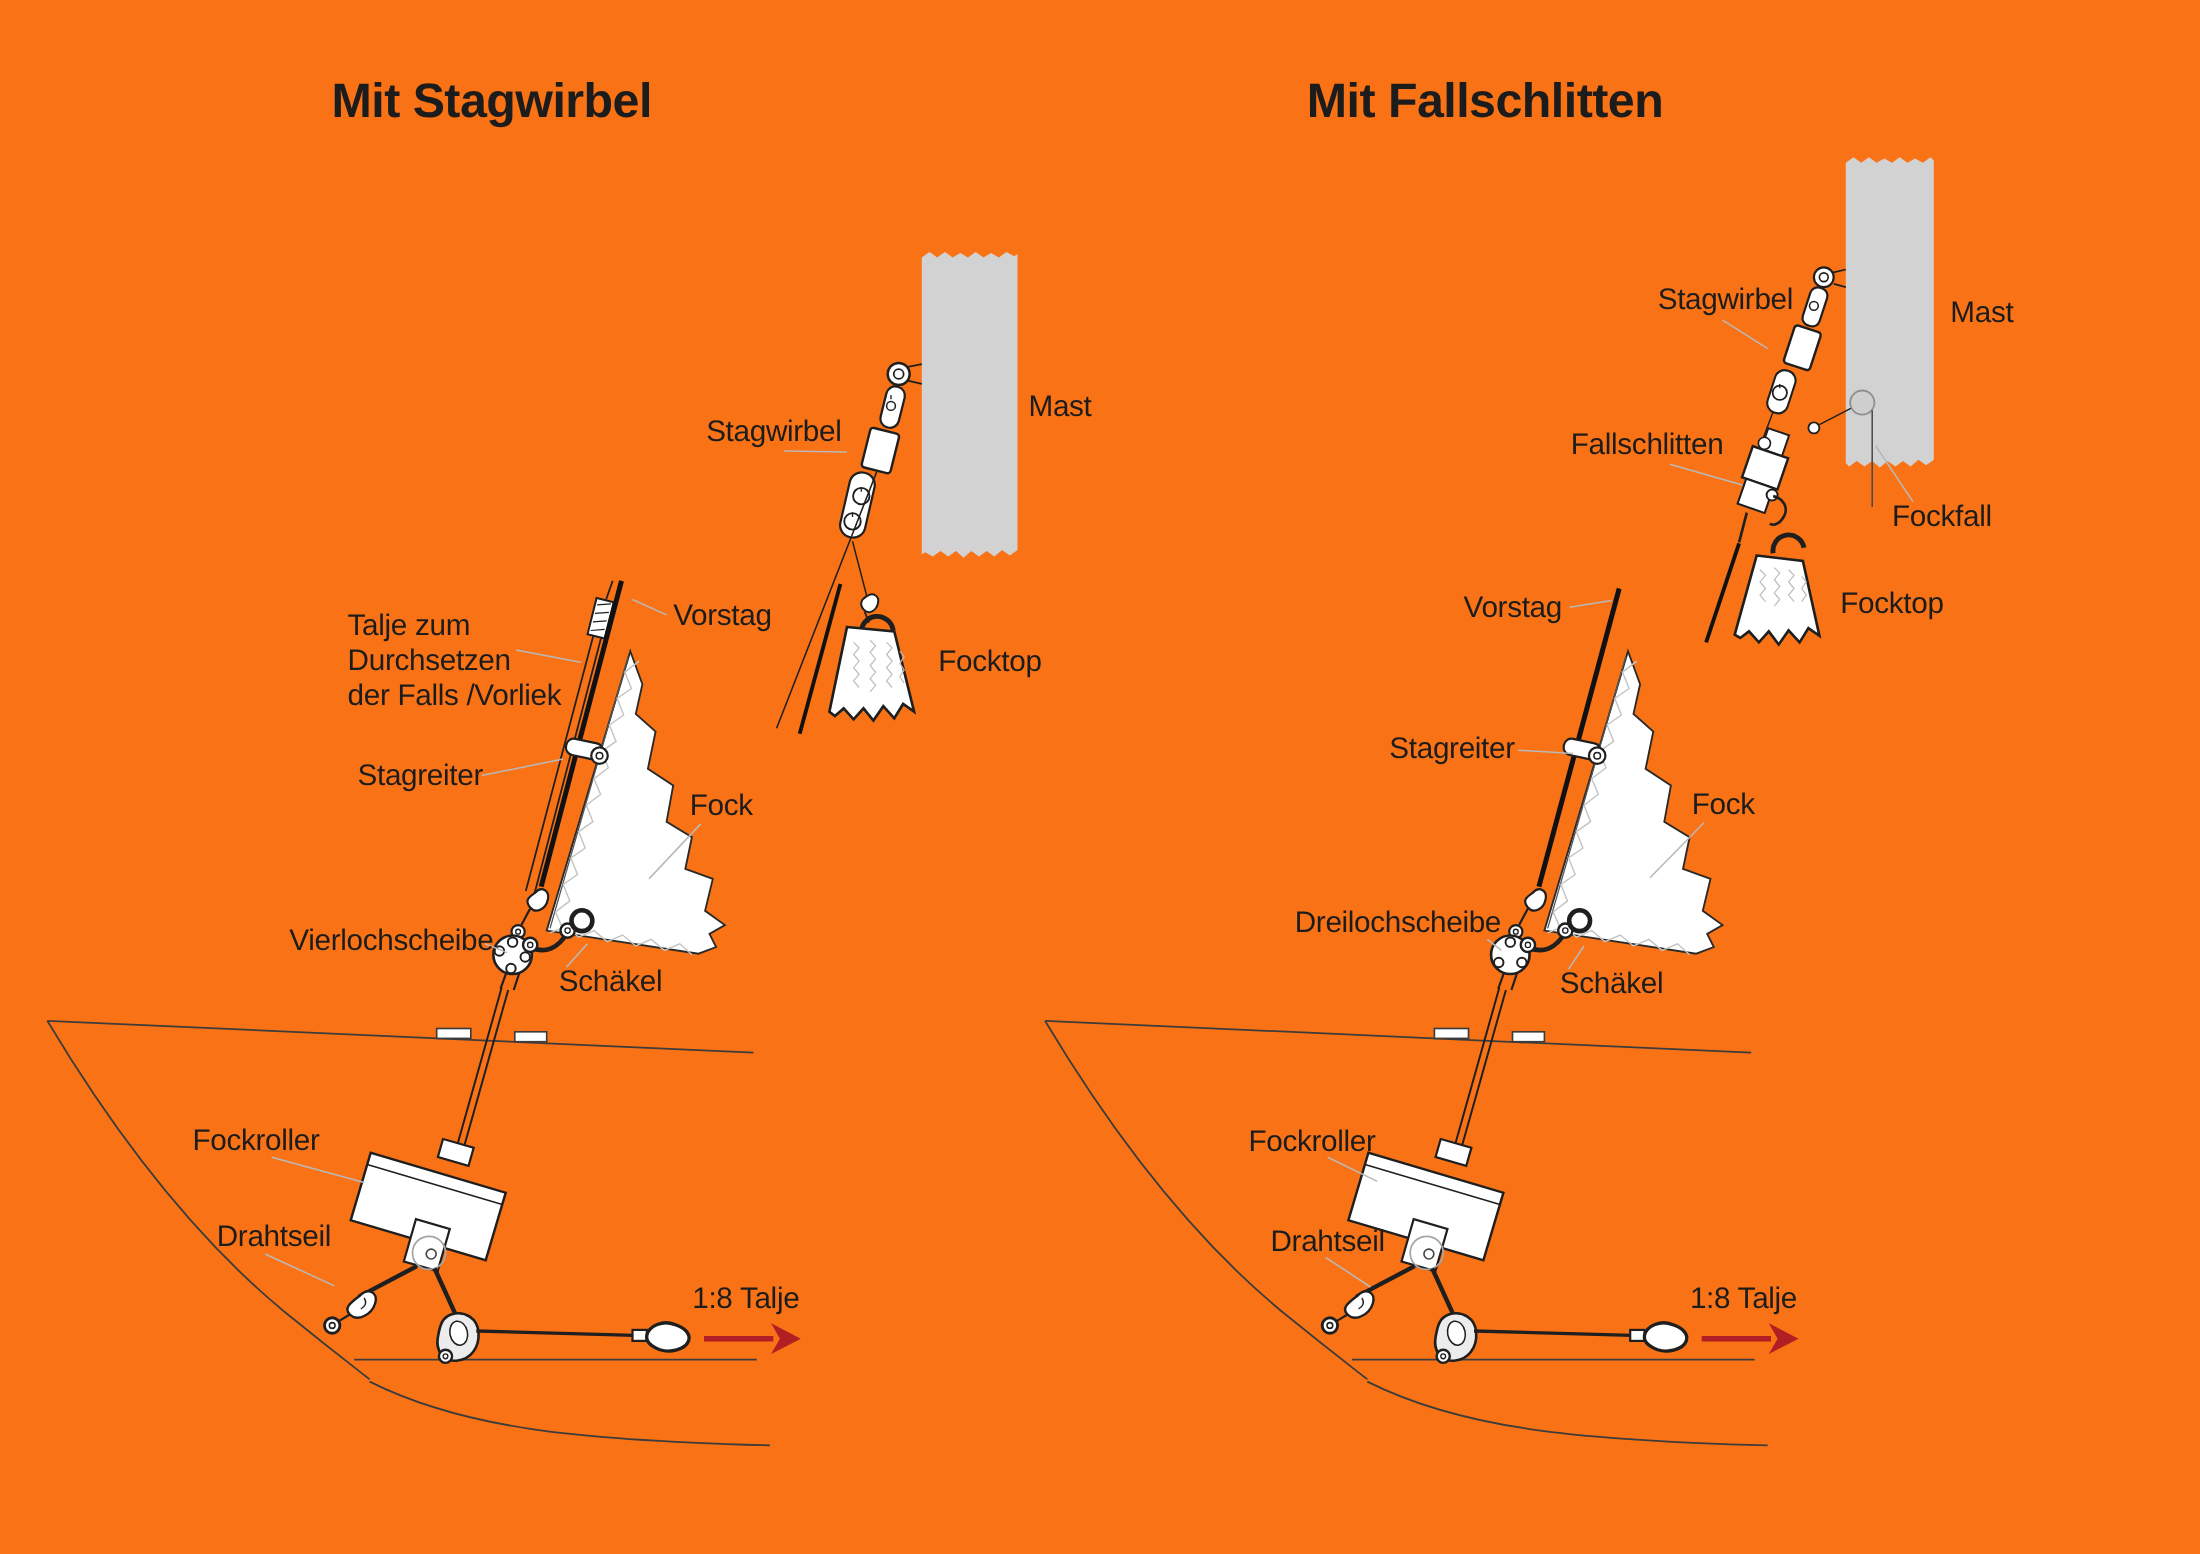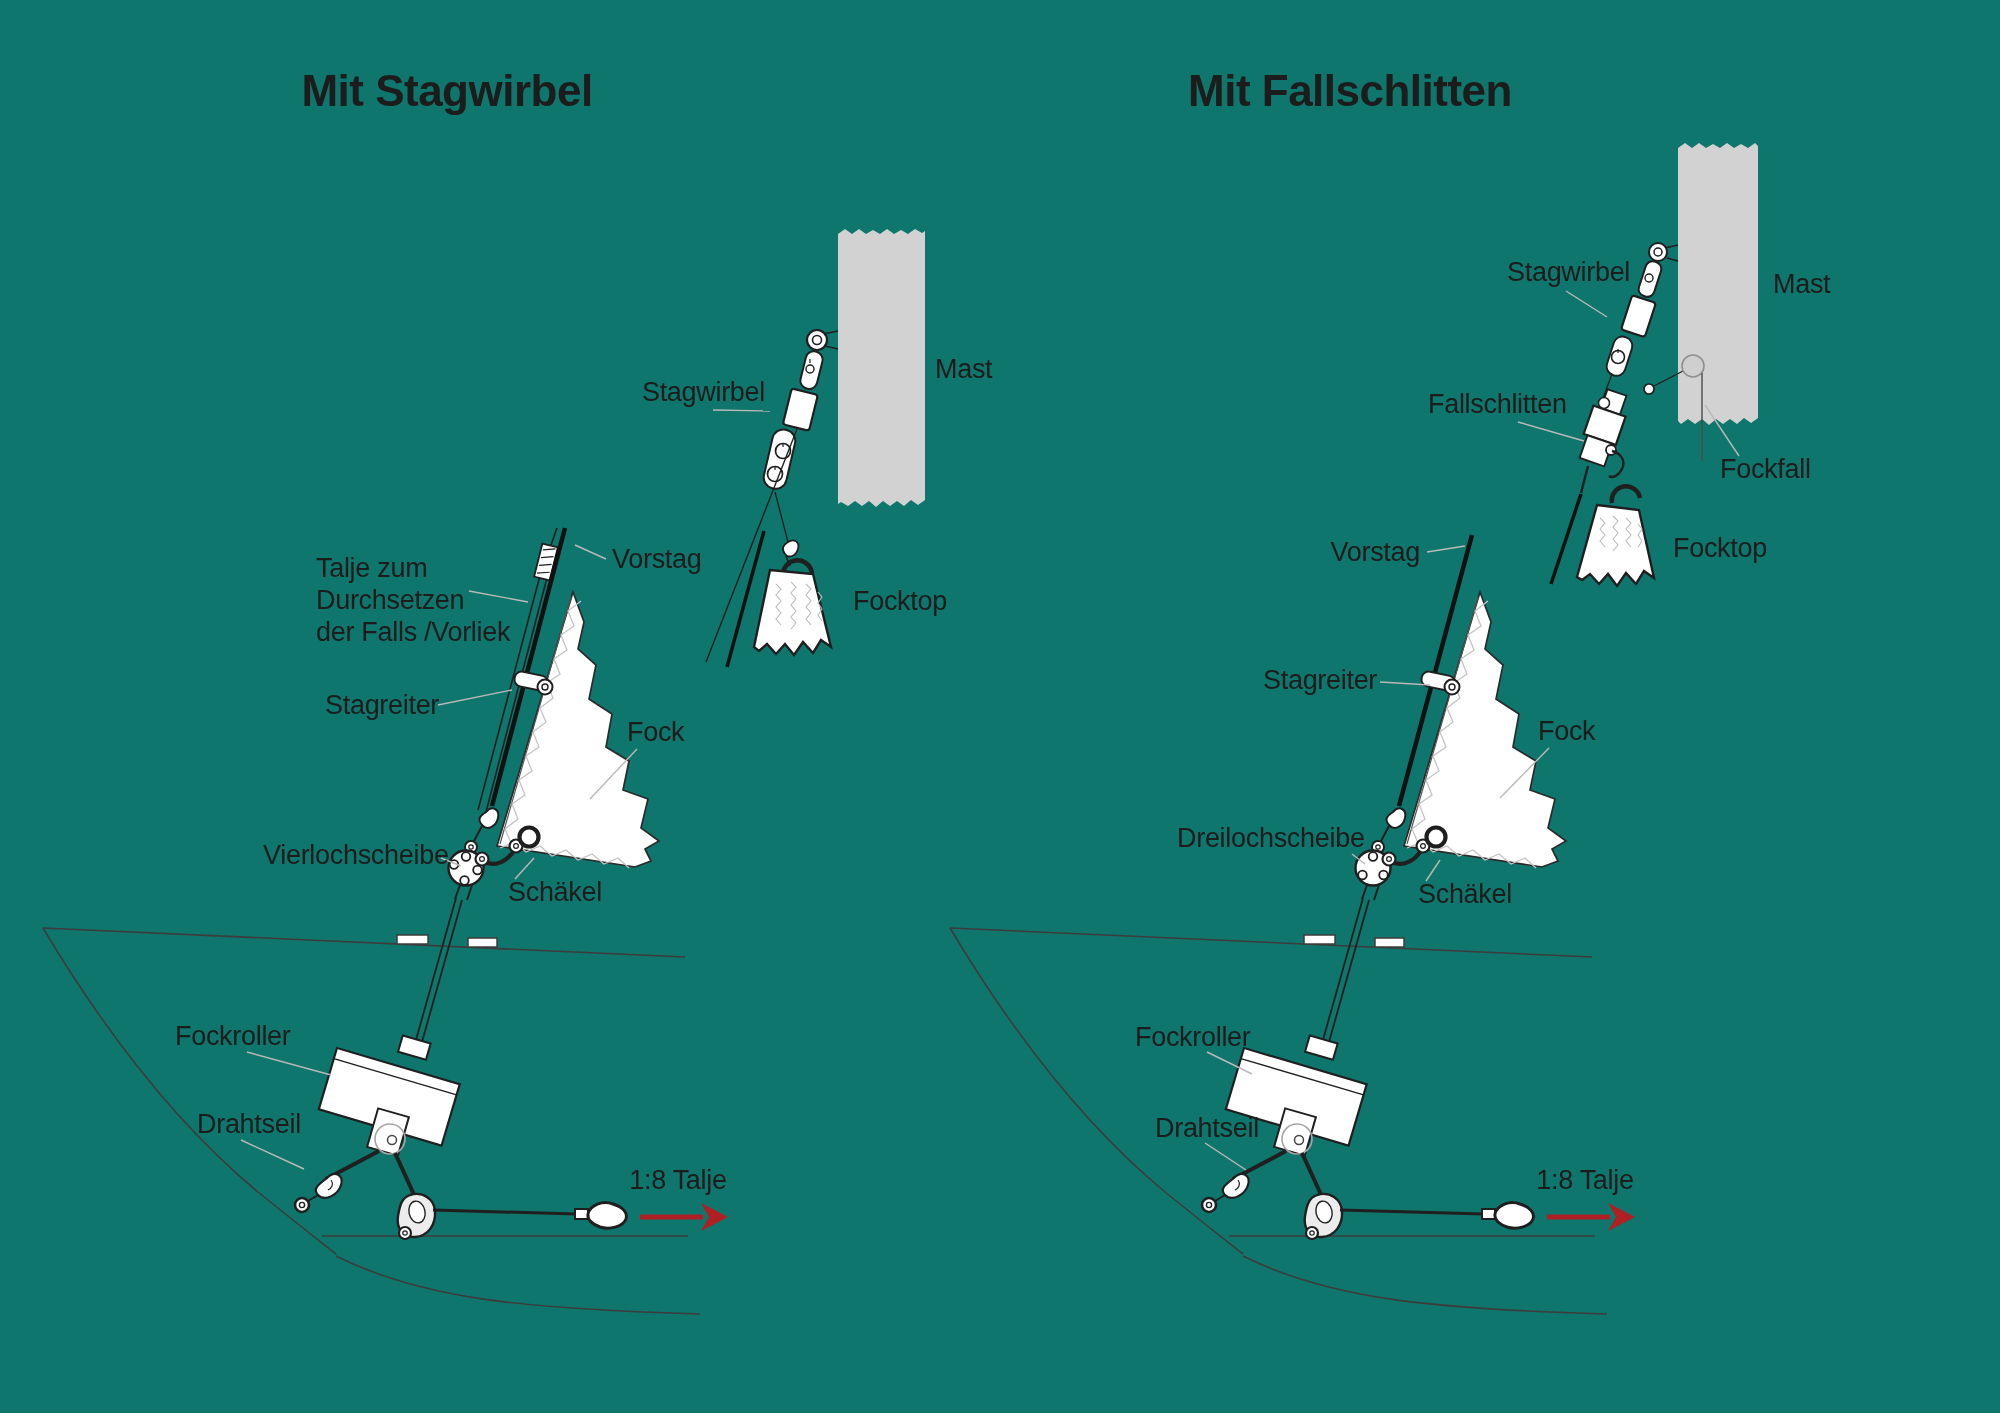--- a/index.html
+++ b/index.html
@@ -1,16 +1,16 @@
 <!DOCTYPE html>
 <html><head>
 <meta charset="utf-8">
 <style>
   html,body{margin:0;padding:0;background:#ffffff;}
-  .canvas{position:relative;width:2000px;height:1413px;background:#0f766e;overflow:hidden;
+  .canvas{position:relative;width:2000px;height:1413px;background:#f97316;overflow:hidden;
           font-family:"Liberation Sans",sans-serif;}
   svg{position:absolute;left:0;top:0;}
   text{fill:#1c1c1c;font-family:"Liberation Sans",sans-serif;}
   .title{font-size:44px;font-weight:600;letter-spacing:-0.5px;}
   .lbl{font-size:27px;letter-spacing:-0.3px;}
   .thin{stroke:#3c3c3c;stroke-width:1.6;fill:none;}
   .leader{stroke:#b9b9b9;stroke-width:1.4;fill:none;}
   .stitch{stroke:#c4c4c4;stroke-width:1.3;fill:none;}
   .squig{stroke:#bdbdbd;stroke-width:1.1;fill:none;}
   .white{fill:#ffffff;}

